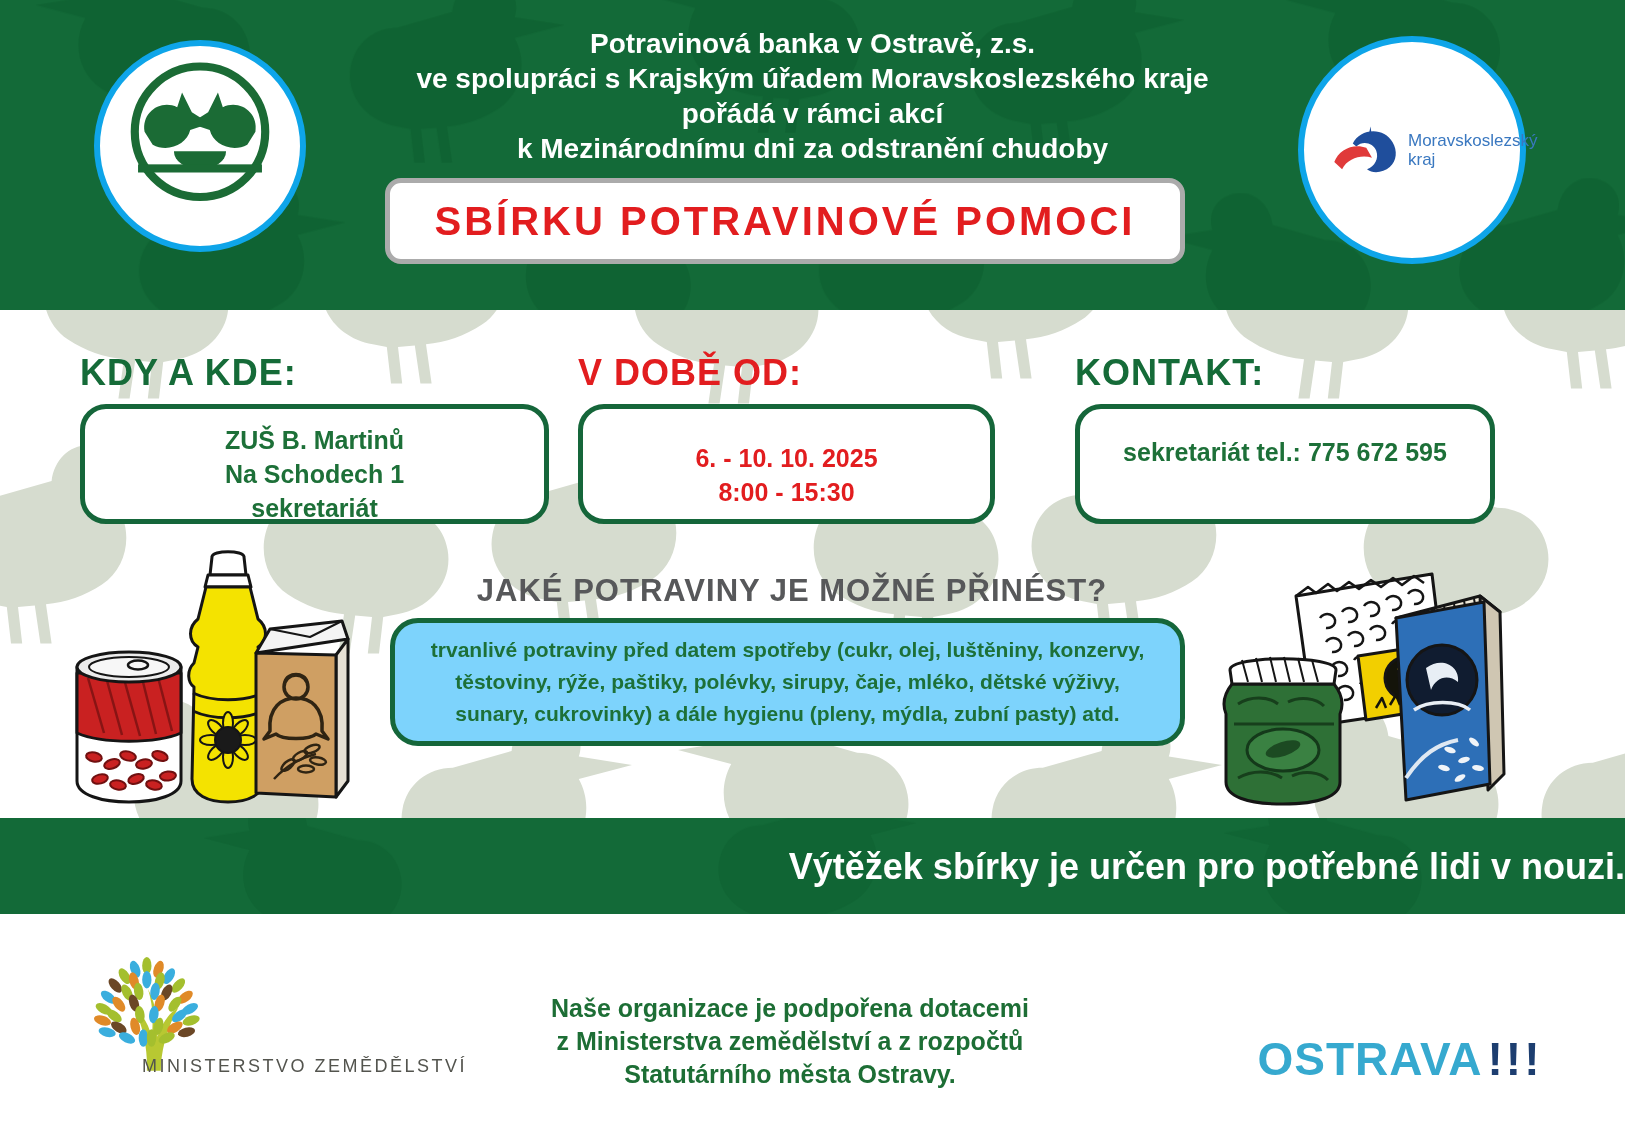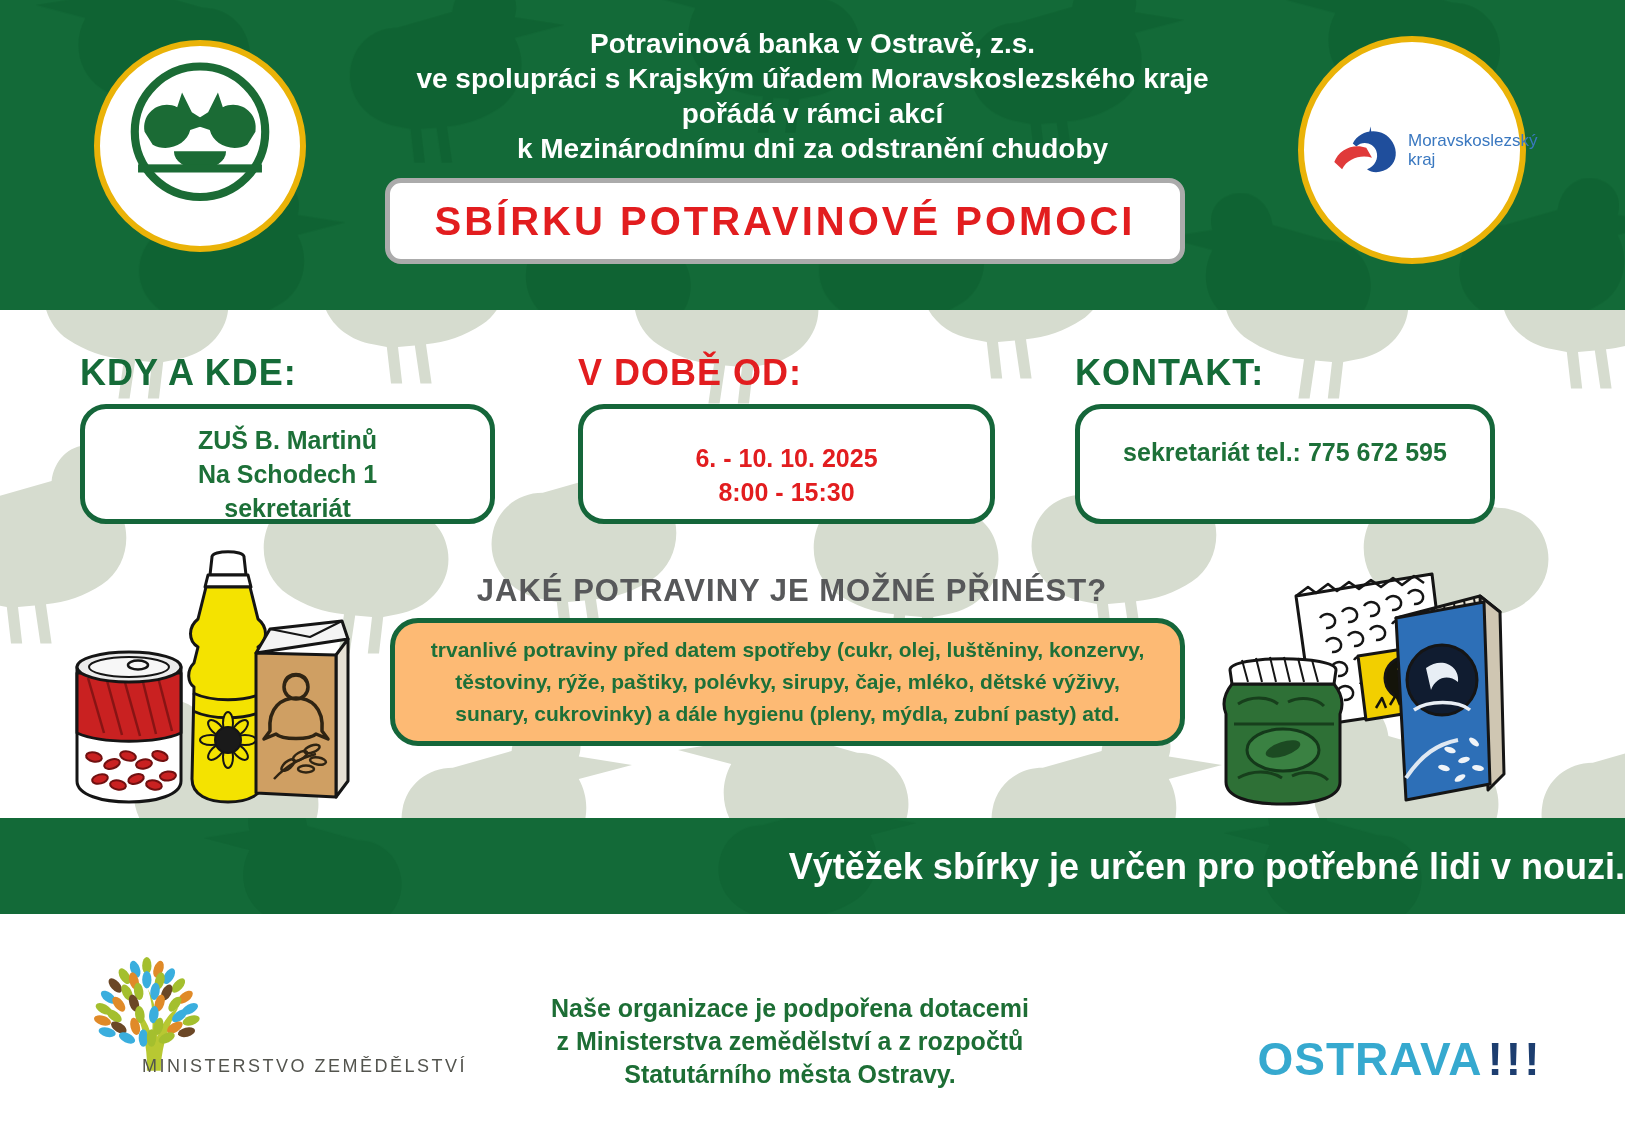--- a/index.html
+++ b/index.html
@@ -11,36 +11,36 @@
   .band-banner{top:818px;height:96px;background:#136a38;}
   .band-footer{top:914px;height:211px;background:#ffffff;}
   .pattern{position:absolute;left:0;top:0;width:100%;height:100%;pointer-events:none;}
   
   .intro{position:absolute;left:320px;top:26px;width:985px;text-align:center;
          color:#ffffff;font-weight:bold;font-size:28px;line-height:35px;}
   .title-box{position:absolute;left:385px;top:178px;width:800px;height:86px;
              background:#ffffff;border:5px solid #ababab;border-radius:16px;
              box-sizing:border-box;display:flex;align-items:center;justify-content:center;}
   .title-box span{color:#e21d1f;font-weight:bold;font-size:40px;letter-spacing:3px;white-space:nowrap;}
-  .logo-circle{position:absolute;background:#ffffff;border:6px solid #eab308;border-radius:50%;box-sizing:border-box;}
+  .logo-circle{position:absolute;background:#ffffff;border:6px solid #0ea5e9;border-radius:50%;box-sizing:border-box;}
   .lc-left{left:94px;top:40px;width:212px;height:212px;}
   .lc-right{left:1298px;top:36px;width:228px;height:228px;}
   .pb-text{position:absolute;left:0;top:152px;width:200px;text-align:center;
            color:#1b6b35;font-weight:bold;font-size:15px;line-height:20px;}
   .msk-row{position:absolute;left:26px;top:76px;display:flex;align-items:center;}
   .msk-text{color:#3a78c0;font-size:17px;line-height:19px;margin-left:4px;}
   
   .col-heading{position:absolute;top:352px;font-weight:bold;font-size:36px;letter-spacing:1px;text-align:left;}
   .h-green{color:#156b38;} .h-red{color:#e21d1f;}
   .info-box{position:absolute;top:404px;height:120px;background:#ffffff;border:5px solid #15663a;
             border-radius:26px;box-sizing:border-box;text-align:center;font-weight:bold;font-size:25px;line-height:34px;}
   .t-green{color:#1d7038;} .t-red{color:#e21d1f;}
   .foods-heading{position:absolute;left:312px;top:573px;width:960px;text-align:center;
                  color:#57585a;font-weight:bold;font-size:31px;letter-spacing:1px;}
-  .foods-box{position:absolute;left:390px;top:618px;width:795px;height:128px;background:#fdba74;
+  .foods-box{position:absolute;left:390px;top:618px;width:795px;height:128px;background:#7dd3fc;
              border:5px solid #15663a;border-radius:28px;box-sizing:border-box;
              display:flex;flex-direction:column;justify-content:center;text-align:center;
              color:#1d7038;font-weight:bold;font-size:21px;line-height:32px;}
   .food-art{position:absolute;}
   
   .banner-text{position:absolute;left:0;top:28px;width:100%;text-align:right;
                color:#ffffff;font-weight:bold;font-size:36px;}
   
   .ministry-label{position:absolute;left:142px;top:1056px;color:#53544e;
                   font-size:18px;letter-spacing:2.5px;}
@@ -137,21 +137,21 @@
         <use href="#henShape" transform="translate(970,385) scale(-1.4,1.4) translate(-200,0)"></use>
         <use href="#henShape" transform="translate(1240,370) scale(1.4)"></use>
         <use href="#henShape" transform="translate(1520,380) scale(-1.4,1.4) translate(-200,0)"></use>
       </g>
     </svg>
 
     <div class="col-heading h-green" style="left:80px;width:415px;top:42px;">KDY A KDE:</div>
     <div class="col-heading h-red" style="left:578px;width:417px;top:42px;">V DOBĚ OD:</div>
     <div class="col-heading h-green" style="left:1075px;width:420px;top:42px;">KONTAKT:</div>
 
-    <div class="info-box t-green" style="left:80px;width:415px;top:94px;padding-top:14px;">
+    <div class="info-box t-green" style="left:80px;width:469px;top:94px;padding-top:14px;">
       <div>ZUŠ B. Martinů</div>
       <div>Na Schodech 1</div>
       <div>sekretariát</div>
     </div>
     <div class="info-box t-red" style="left:578px;width:417px;top:94px;padding-top:32px;">
       <div>6. - 10. 10. 2025</div>
       <div>8:00 - 15:30</div>
     </div>
     <div class="info-box t-green" style="left:1075px;width:420px;top:94px;padding-top:26px;">
       <div>sekretariát tel.: 775 672 595</div>

